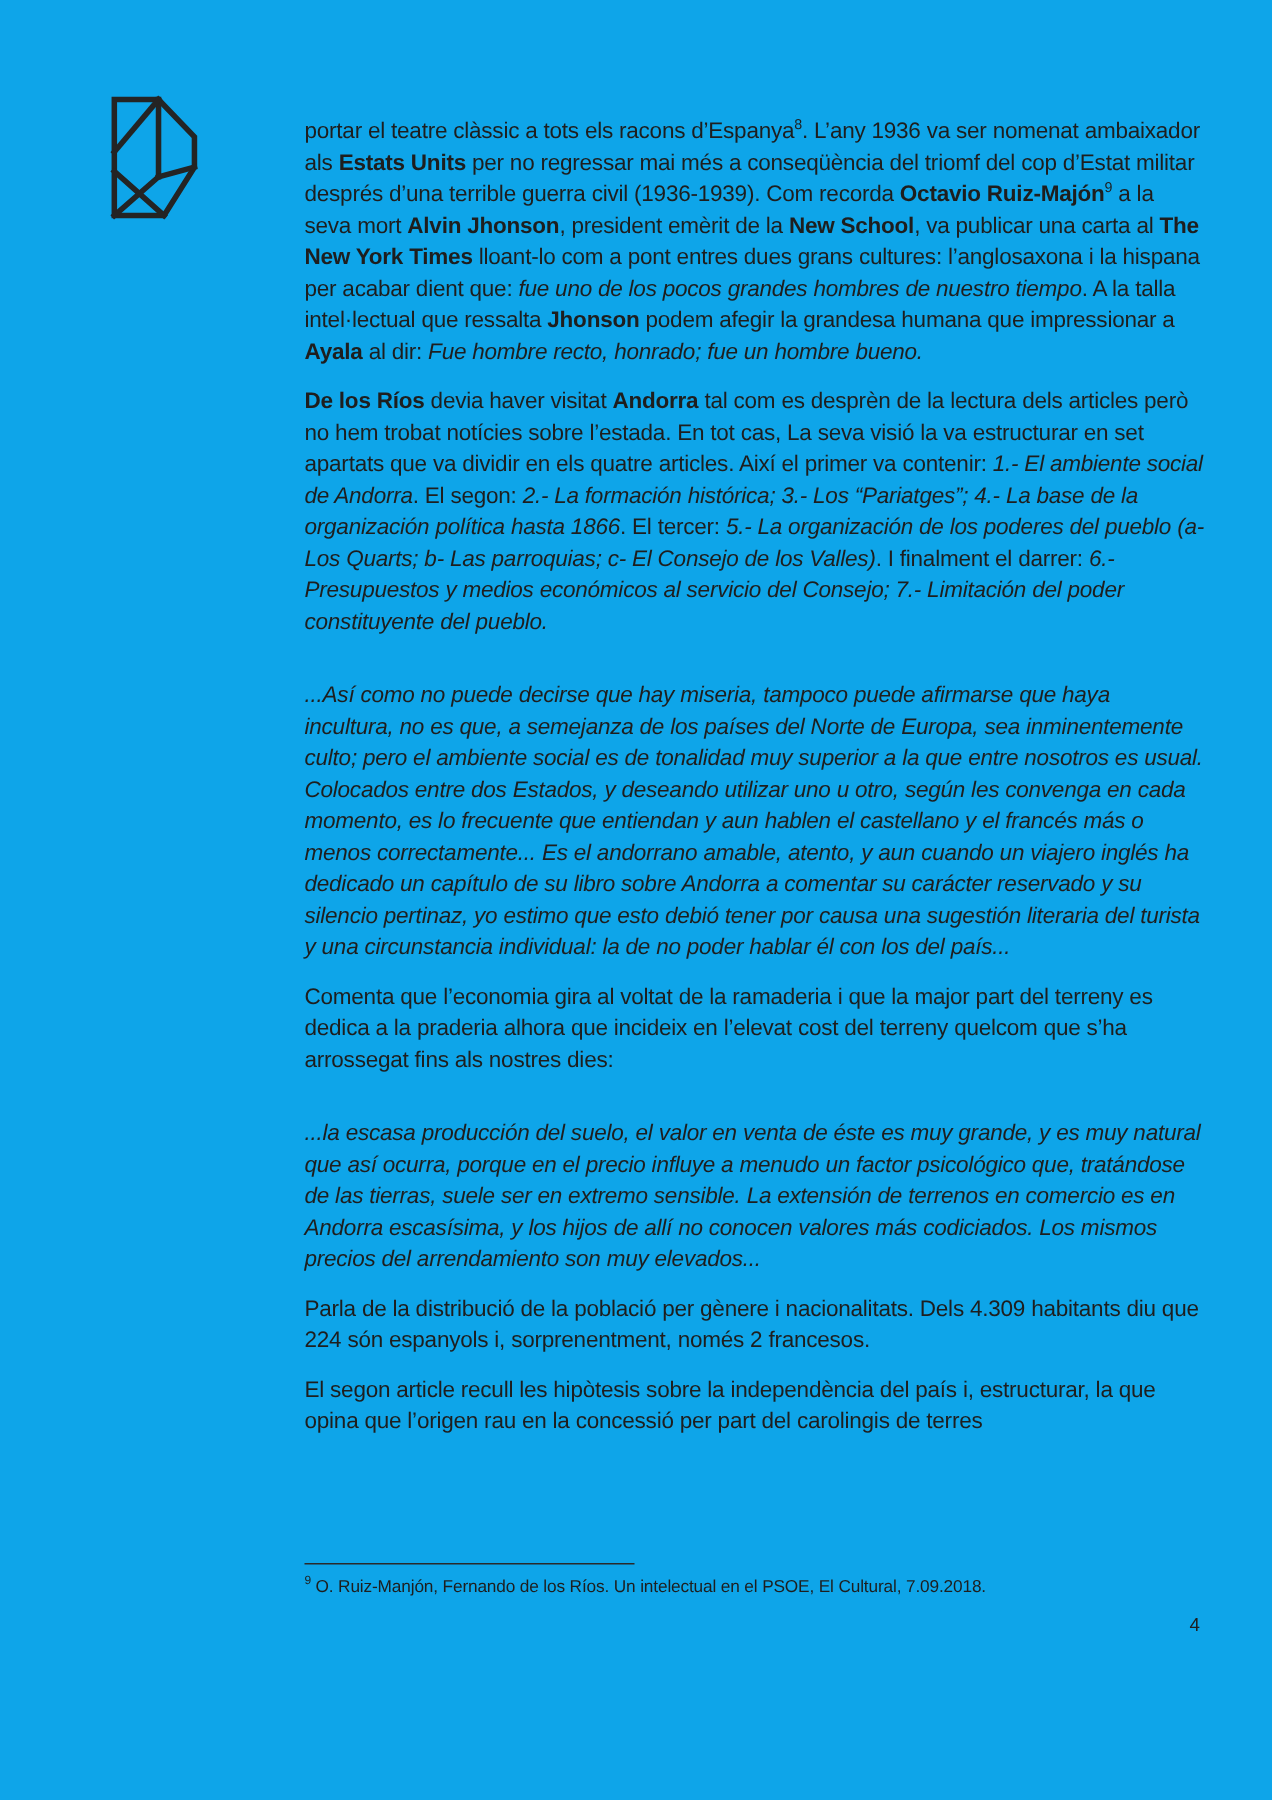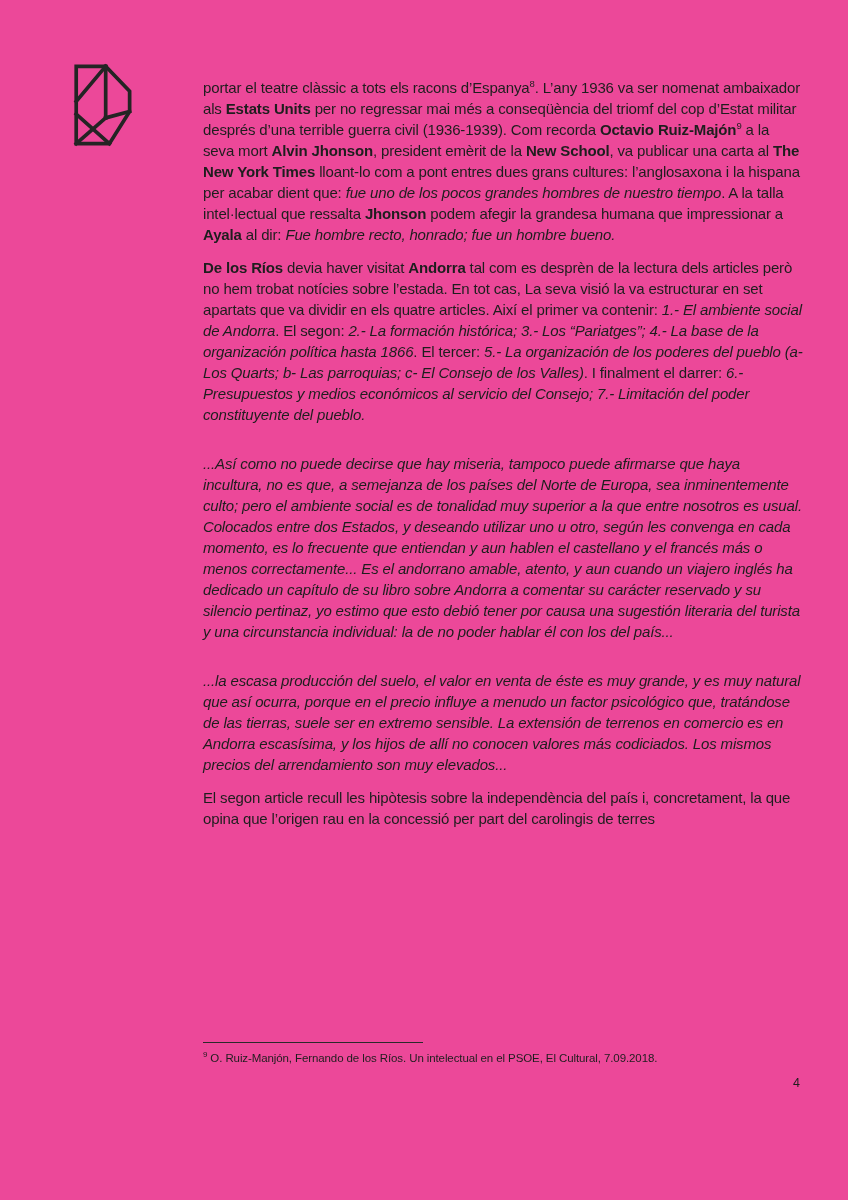--- a/index.html
+++ b/index.html
@@ -1,21 +1,21 @@
 <!DOCTYPE html>
 <html><head>
 <meta charset="utf-8">
 <style>
   * { box-sizing: border-box; }
   html, body { margin: 0; padding: 0; background: #ffffff; }
   .page {
     position: relative;
     width: 848px;
     height: 1200px;
-    background: #ec4899;
+    background: #0ea5e9;
     font-family: "Liberation Sans", "DejaVu Sans", sans-serif;
     color: #1e1e1e;
     overflow: hidden;
   }
   .logo {
     position: absolute;
     left: 67px;
     top: 58px;
     width: 70px;
     height: 94px;
@@ -84,22 +84,24 @@
       <path d="M10 58 L46 90"></path>
       <path d="M10 90 L42 62"></path>
       <path d="M42 62 L68 55"></path>
     </svg>
   </div>
 
   <div class="content">
       <p class="para"><span>portar el teatre clàssic a tots els racons d’Espanya</span><sup>8</sup><span>. L’any 1936 va ser nomenat ambaixador als </span><span class="b">Estats Units</span><span> per no regressar mai més a conseqüència del triomf del cop d’Estat militar després d’una terrible guerra civil (1936-1939). Com recorda </span><span class="b">Octavio Ruiz-Majón</span><sup>9</sup><span> a la seva mort </span><span class="b">Alvin Jhonson</span><span>, president emèrit de la </span><span class="b">New School</span><span>, va publicar una carta al </span><span class="b">The New York Times</span><span> lloant-lo com a pont entres dues grans cultures: l’anglosaxona i la hispana per acabar dient que: </span><span class="i">fue uno de los pocos grandes hombres de nuestro tiempo</span><span>. A la talla intel·lectual que ressalta </span><span class="b">Jhonson</span><span> podem afegir la grandesa humana que impressionar a </span><span class="b">Ayala</span><span> al dir: </span><span class="i">Fue hombre recto, honrado; fue un hombre bueno.</span></p>
       <p class="para"><span class="b">De los Ríos</span><span> devia haver visitat </span><span class="b">Andorra</span><span> tal com es desprèn de la lectura dels articles però no hem trobat notícies sobre l’estada. En tot cas, La seva visió la va estructurar en set apartats que va dividir en els quatre articles. Així el primer va contenir: </span><span class="i">1.- El ambiente social de Andorra</span><span>. El segon: </span><span class="i">2.- La formación histórica; 3.- Los “Pariatges”; 4.- La base de la organización política hasta 1866</span><span>. El tercer: </span><span class="i">5.- La organización de los poderes del pueblo (a- Los Quarts; b- Las parroquias; c- El Consejo de los Valles)</span><span>. I finalment el darrer: </span><span class="i">6.- Presupuestos y medios económicos al servicio del Consejo; 7.- Limitación del poder constituyente del pueblo.</span></p>
       <p class="para quote"><span class="i">...Así como no puede decirse que hay miseria, tampoco puede afirmarse que haya incultura, no es que, a semejanza de los países del Norte de Europa, sea inminentemente culto; pero el ambiente social es de tonalidad muy superior a la que entre nosotros es usual. Colocados entre dos Estados, y deseando utilizar uno u otro, según les convenga en cada momento, es lo frecuente que entiendan y aun hablen el castellano y el francés más o menos correctamente... Es el andorrano amable, atento, y aun cuando un viajero inglés ha dedicado un capítulo de su libro sobre Andorra a comentar su carácter reservado y su silencio pertinaz, yo estimo que esto debió tener por causa una sugestión literaria del turista y una circunstancia individual: la de no poder hablar él con los del país...</span></p>
+      <p class="para"><span>Comenta que l’economia gira al voltat de la ramaderia i que la major part del terreny es dedica a la praderia alhora que incideix en l’elevat cost del terreny quelcom que s’ha arrossegat fins als nostres dies:</span></p>
       <p class="para quote"><span class="i">...la escasa producción del suelo, el valor en venta de éste es muy grande, y es muy natural que así ocurra, porque en el precio influye a menudo un factor psicológico que, tratándose de las tierras, suele ser en extremo sensible. La extensión de terrenos en comercio es en Andorra escasísima, y los hijos de allí no conocen valores más codiciados. Los mismos precios del arrendamiento son muy elevados...</span></p>
-      <p class="para"><span>El segon article recull les hipòtesis sobre la independència del país i, concretament, la que opina que l’origen rau en la concessió per part del carolingis de terres</span></p>
+      <p class="para"><span>Parla de la distribució de la població per gènere i nacionalitats. Dels 4.309 habitants diu que 224 són espanyols i, sorprenentment, només 2 francesos.</span></p>
+      <p class="para"><span>El segon article recull les hipòtesis sobre la independència del país i, estructurar, la que opina que l’origen rau en la concessió per part del carolingis de terres</span></p>
     </div>
 
   <div class="footnote-area">
     <div class="footnote-rule"></div>
     <div>
         <p class="footnote"><sup>9</sup><span>O. Ruiz-Manjón, Fernando de los Ríos. Un intelectual en el PSOE, El Cultural, 7.09.2018.</span></p>
       </div>
   </div>
 
   <div class="page-number">4</div>

